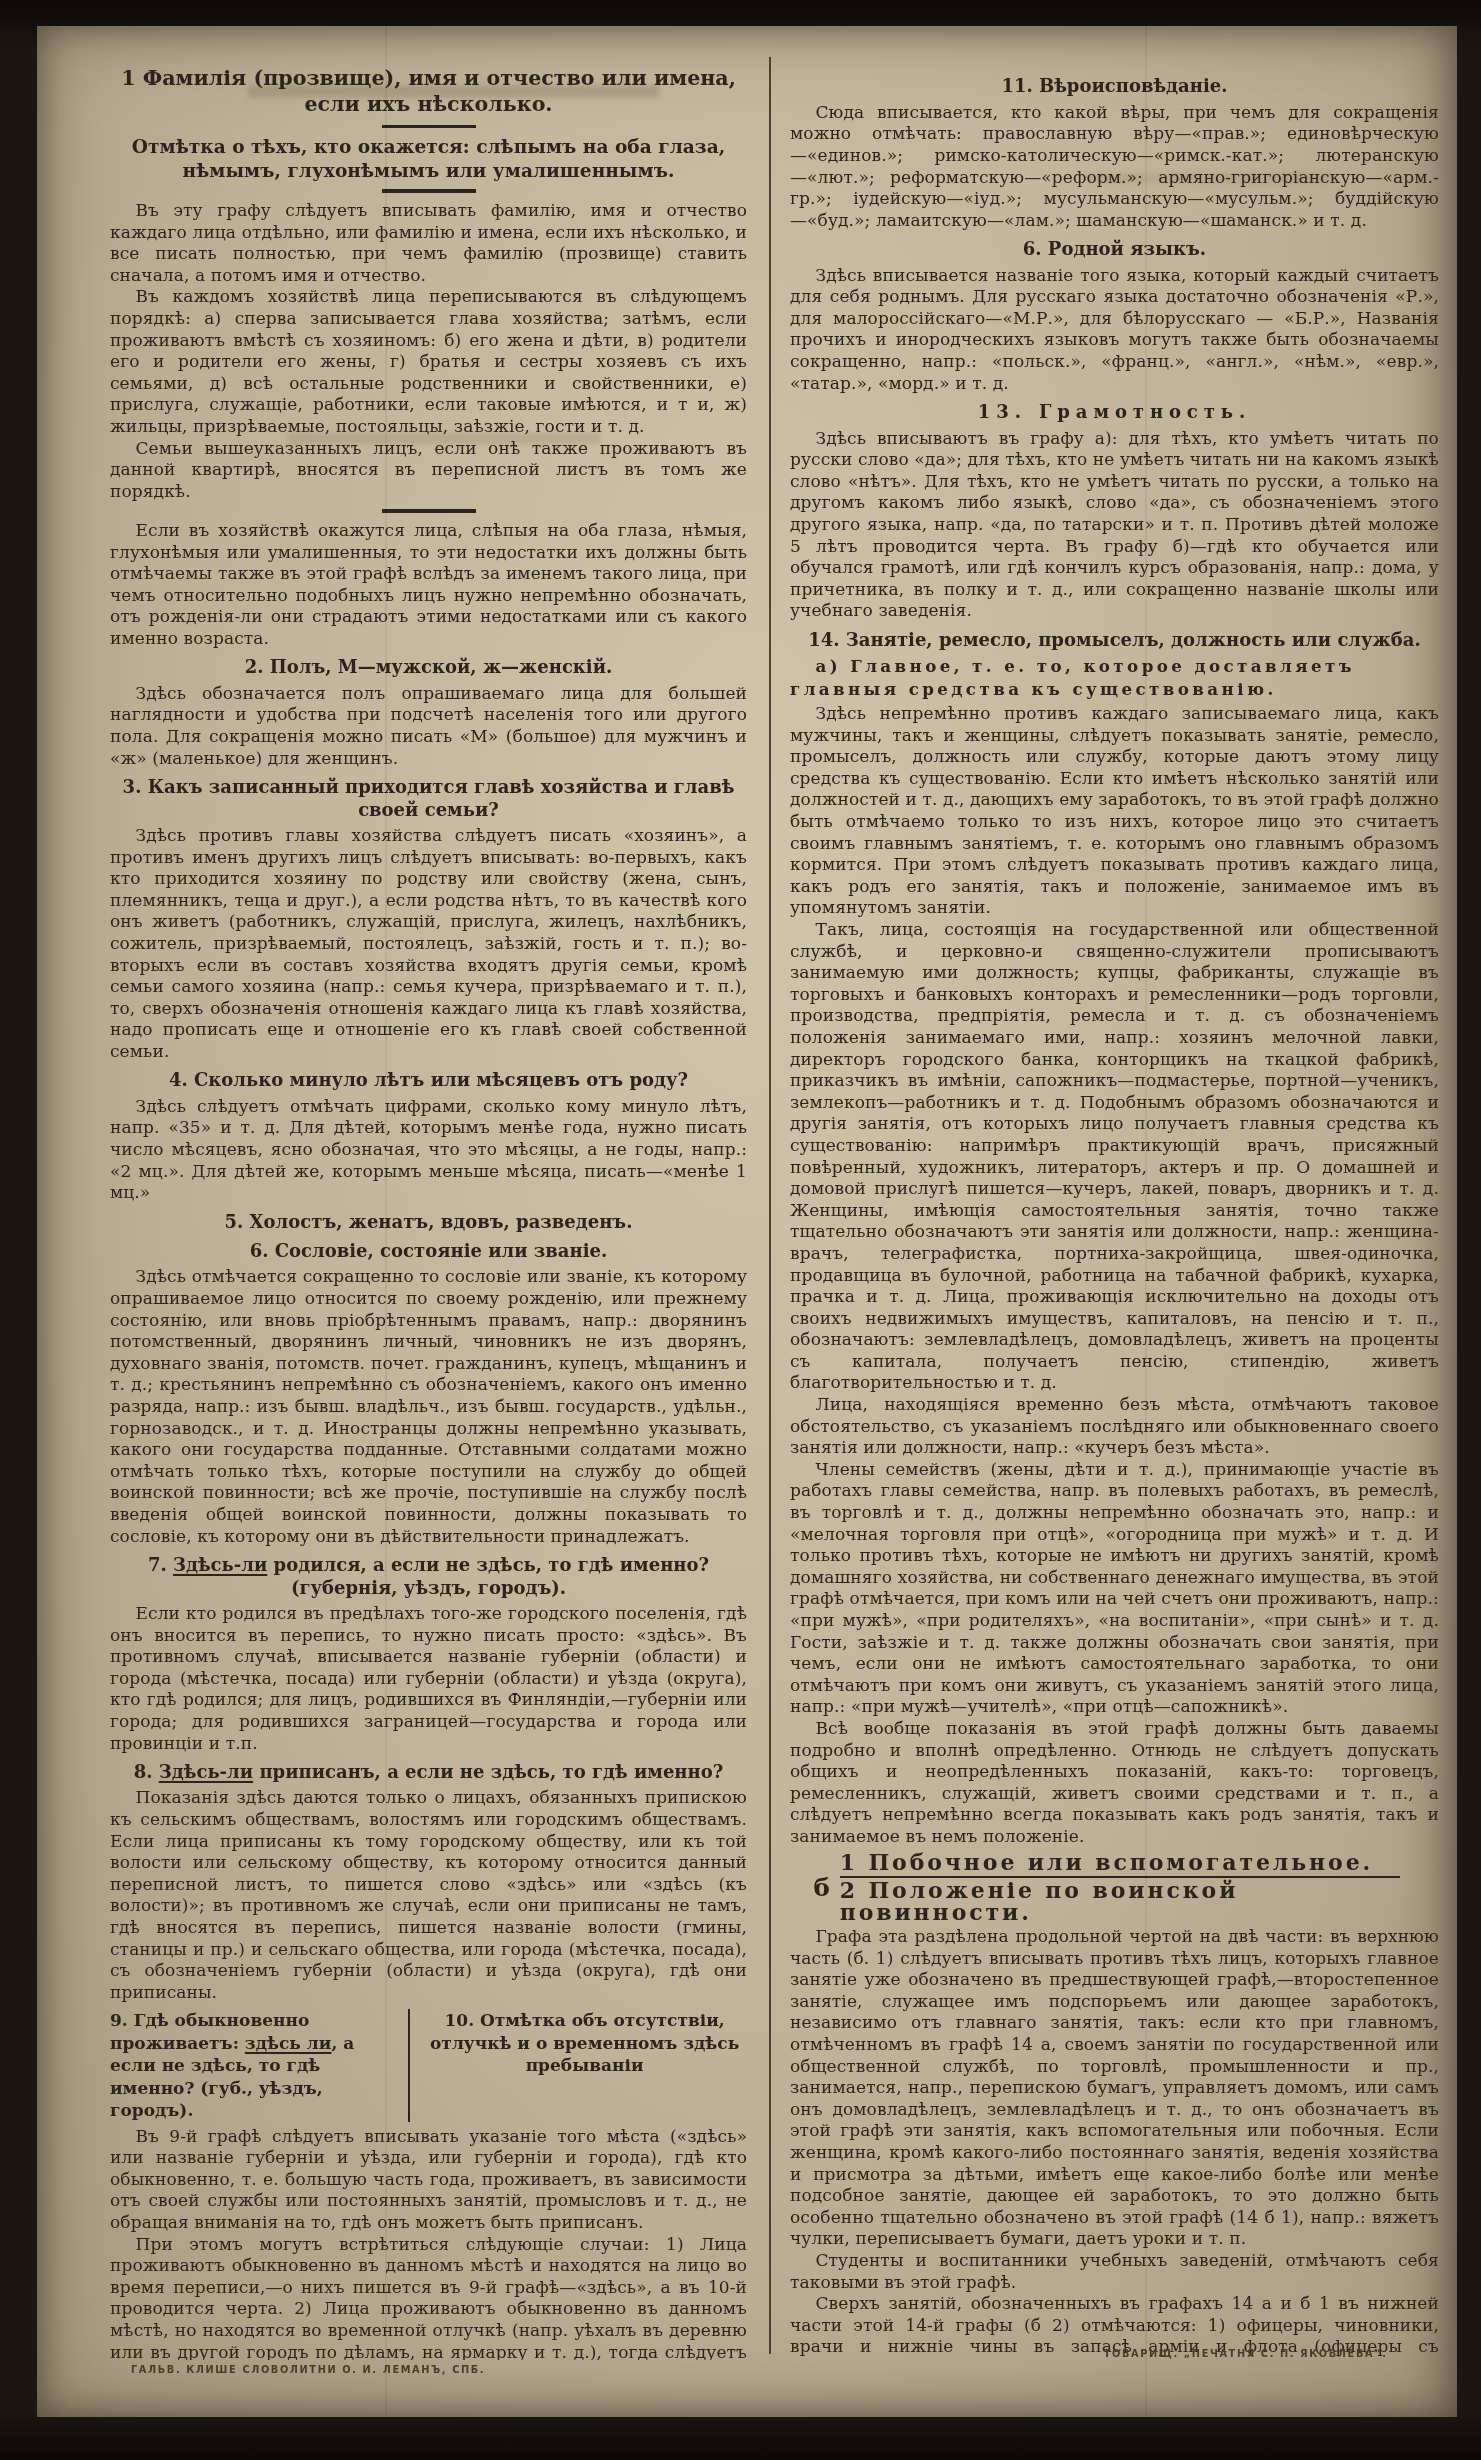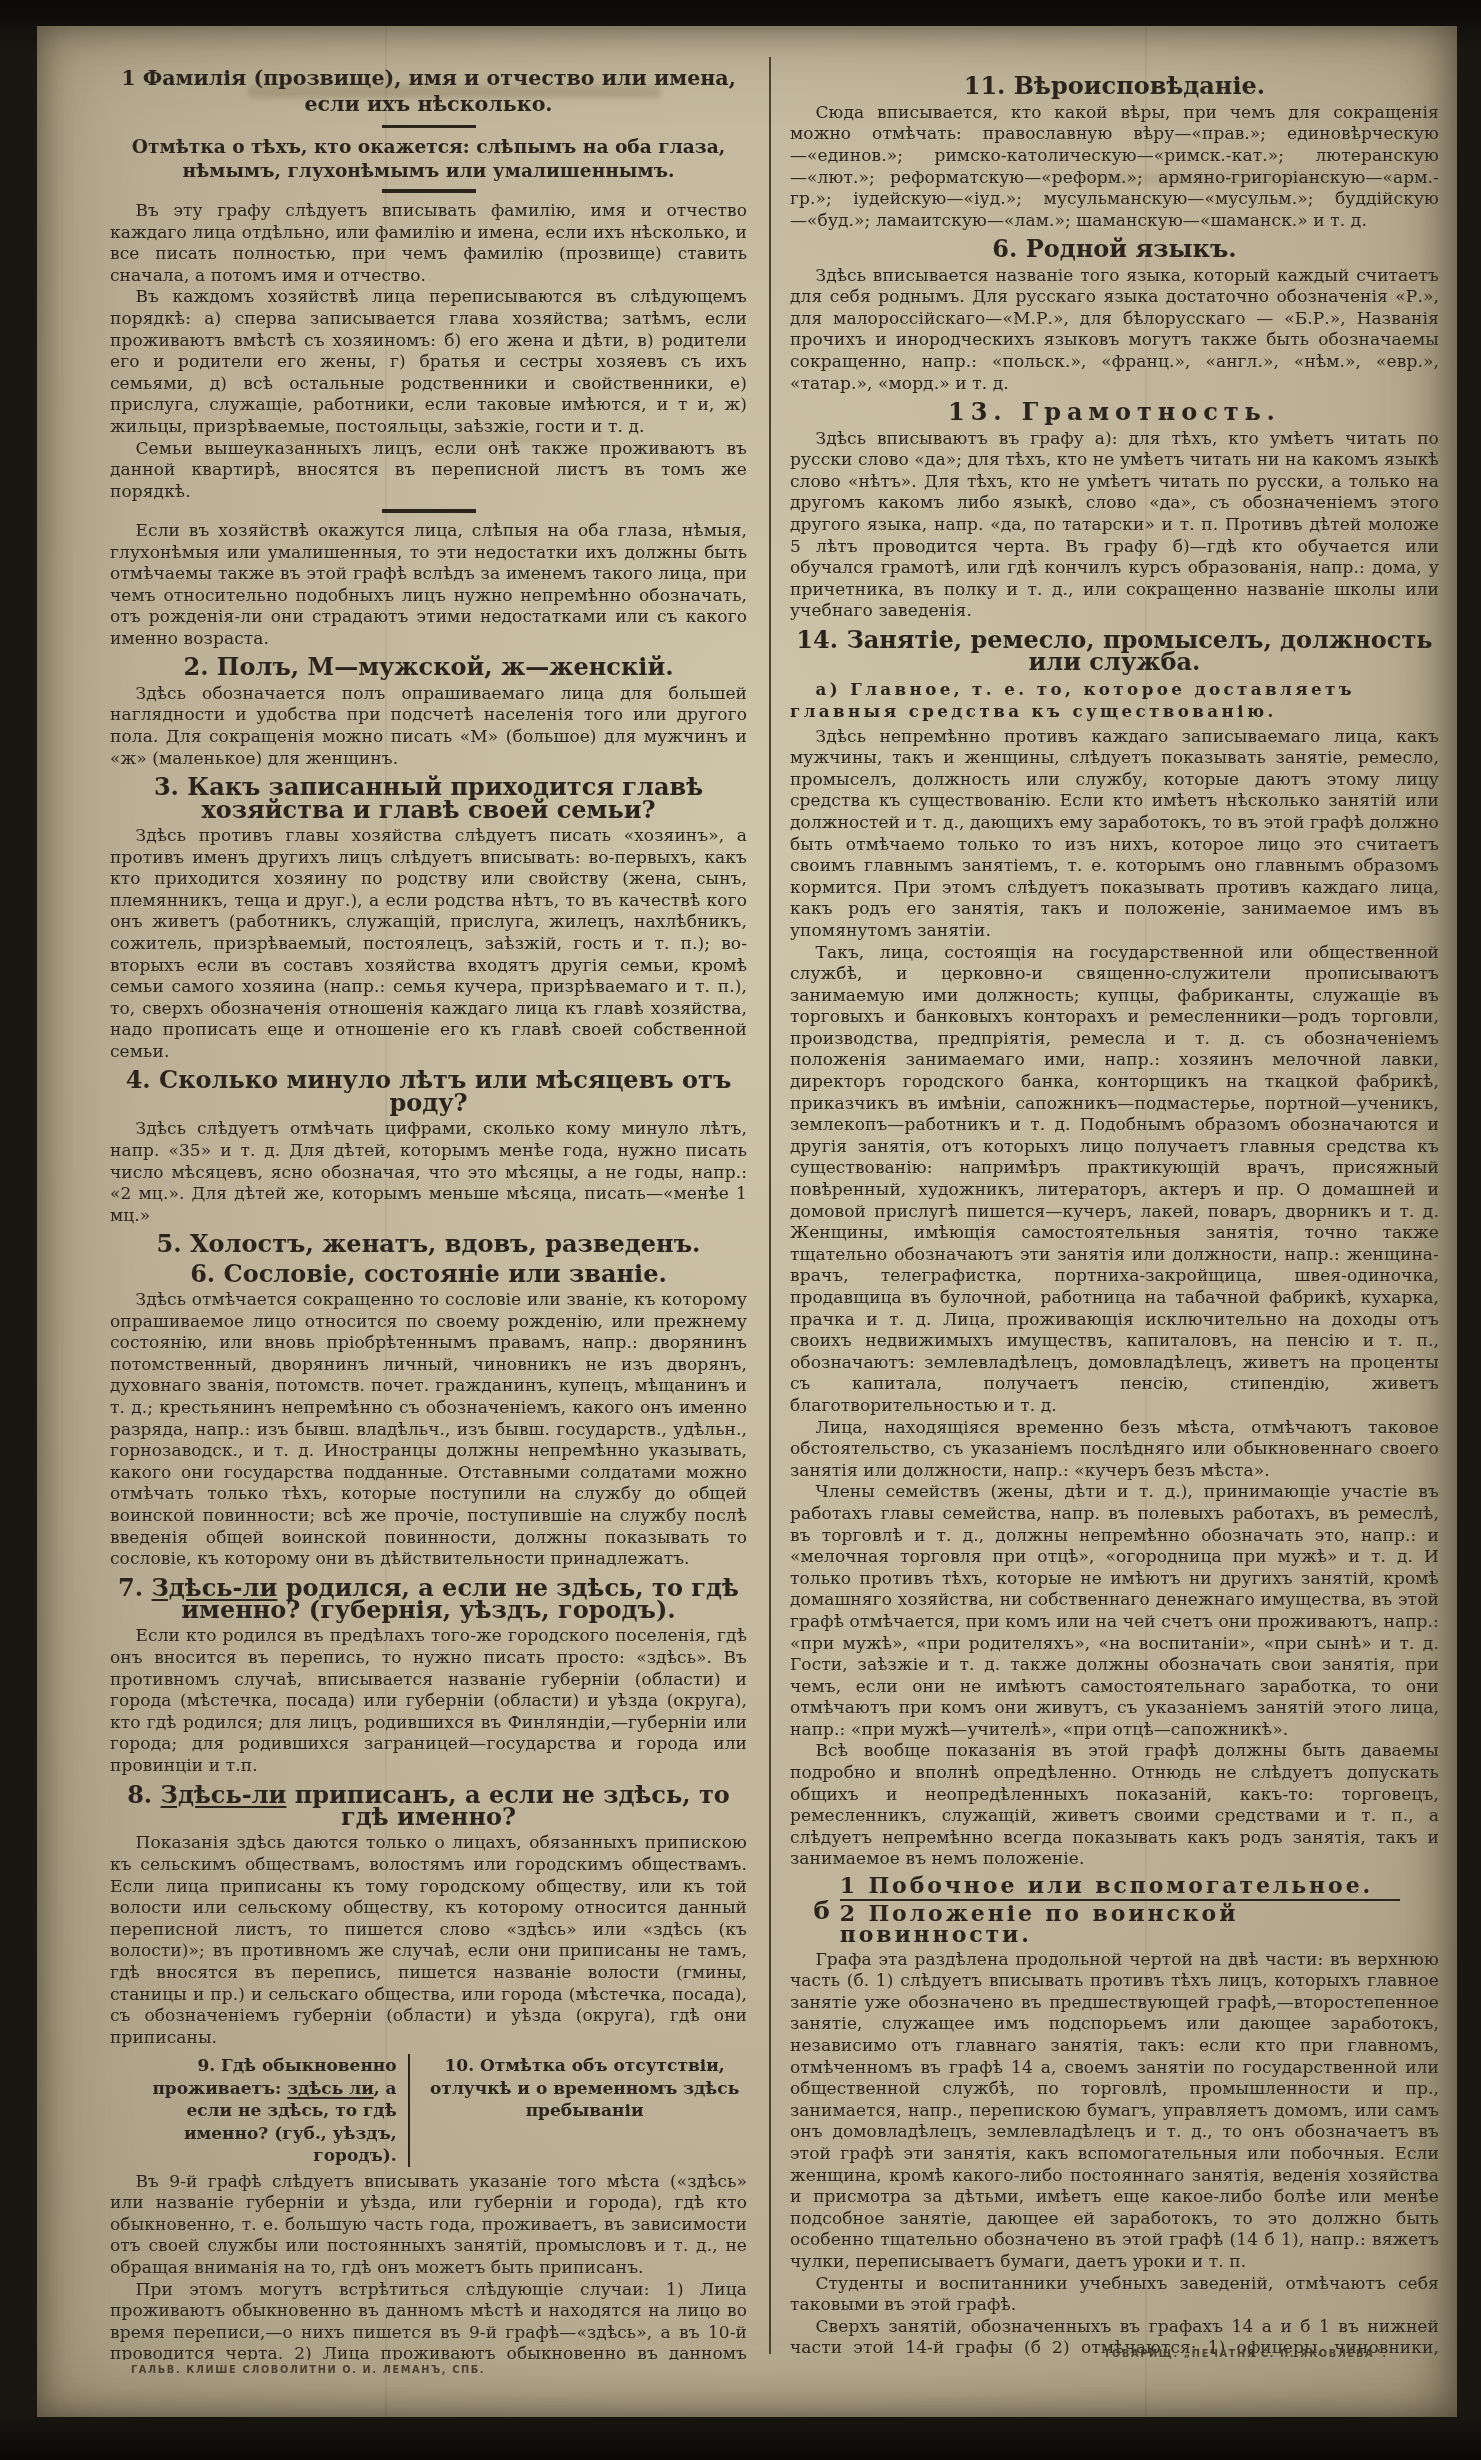--- a/index.html
+++ b/index.html
@@ -28,29 +28,29 @@
   .content{
     position:absolute;left:73px;top:27.4px;right:17.6px;bottom:57px;
     display:flex;color:#2b241c;
   }
   .col{overflow:hidden;}
   .col-left{width:637px;}
   .col-gap{width:43px;position:relative;flex:0 0 auto;}
   .col-gap::after{content:'';position:absolute;left:52%;top:3.9px;bottom:5.9px;width:2px;background:#2b241c;opacity:.8;}
   .col-right{flex:1;padding-top:15.7px;}
   .para{margin:0;text-align:justify;text-indent:25.5px;font-size:17px;line-height:21.6px;letter-spacing:0.1px;}
-  .heading{font-weight:bold;text-align:center;font-size:24px;line-height:22.5px;margin:6.9px 0 3.9px;}
+  .heading{font-weight:bold;text-align:center;font-size:18px;line-height:22.5px;margin:6.9px 0 3.9px;}
   .heading.lg{font-size:20.6px;line-height:26.5px;margin-top:11.8px;}
   .heading.md{font-size:18.6px;line-height:23.5px;}
   .heading.spaced{letter-spacing:5.9px;}
   .subheading{font-weight:bold;font-size:16.7px;line-height:22.5px;letter-spacing:3.4px;margin:2.9px 0;text-align:left;text-indent:25.5px;}
   .rule{width:94px;height:3.9px;background:#2b241c;margin:6.9px auto;}
   .twocol{display:flex;font-weight:bold;margin:5.9px 0 3.9px;}
   .twocol .cell{font-size:17px;line-height:22.5px;}
-  .twocol .cell.left{width:45%;padding-right:11.8px;border-right:2px solid #2b241c;text-align:right;}
+  .twocol .cell.left{width:45%;padding-right:11.8px;border-right:2px solid #2b241c;text-align:left;}
   .twocol .cell.right{flex:1;padding-left:11.8px;text-align:center;}
   .twocol .cell.center{display:flex;align-items:center;justify-content:center;text-align:center;}
   .u{text-decoration:underline;text-decoration-thickness:2px;text-underline-offset:2.9px;}
   .brace-block{display:flex;align-items:center;margin:4.9px 0 2.9px;}
   .brace-label{font-size:24.5px;font-weight:bold;padding:0 9.8px 0 23.5px;}
   .brace-lines{flex:1;}
   .brace-line{font-weight:bold;letter-spacing:2.9px;font-size:22px;line-height:21.6px;}
   .brace-sep{height:2px;background:#2b241c;margin:2px 39px 2px 0;}
   .footer-credit{position:absolute;font-family:"DejaVu Sans",sans-serif;font-size:9.8px;line-height:11.8px;letter-spacing:1.6px;color:#463d2e;font-weight:bold;}
   .footer-left{left:94px;bottom:41px;}

